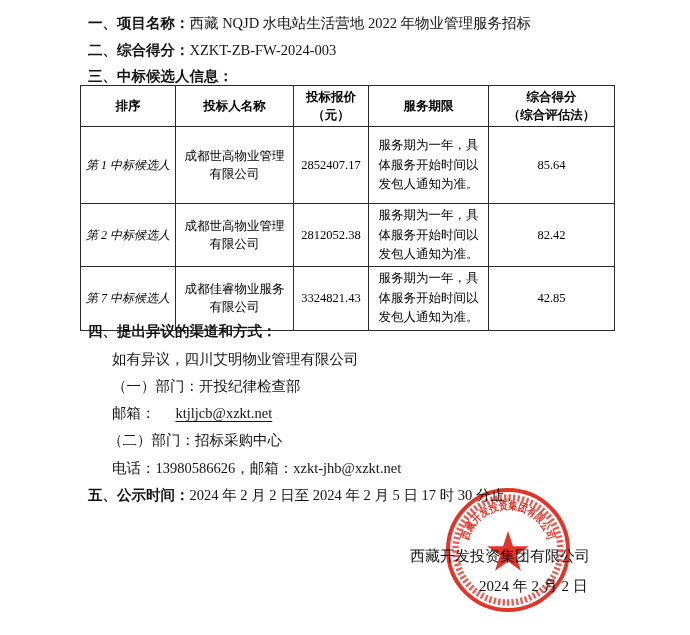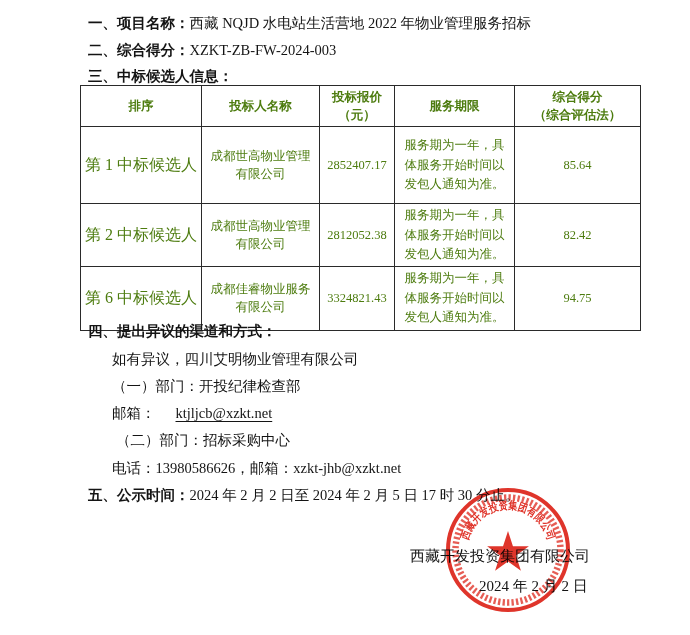--- a/index.html
+++ b/index.html
@@ -6,28 +6,28 @@
   body{
     width:690px;height:635px;position:relative;background:#ffffff;
     font-family:"Liberation Serif","DejaVu Serif",serif;color:#141414;
     overflow:hidden;
   }
   .line{position:absolute;font-size:14.5px;white-space:nowrap;line-height:1.25;}
   .bold{font-weight:bold;}
   .u{text-decoration:underline;text-underline-offset:3px;padding-left:20px;}
   table.candidates{
     position:absolute;top:85px;left:80px;border-collapse:collapse;
-    table-layout:fixed;font-size:12.5px;color:#4d7c0f;
+    table-layout:fixed;font-size:12.5px;color:#000000;
   }
   table.candidates th,table.candidates td{
     border:1px solid #2a2a2a;text-align:center;vertical-align:middle;
     padding:2px 4px;overflow:hidden;
   }
   table.candidates th{font-weight:bold;white-space:pre-line;line-height:1.45;}
-  td.rank{white-space:nowrap;font-size:16px;padding:2px 1px;}
+  td.rank{white-space:nowrap;font-size:12px;padding:2px 1px;font-style:italic;}
   td.bidder{padding:2px 6px;line-height:1.5;}
   td.period{text-align:left;padding:2px 8px;line-height:1.55;}
   .signature-company{position:absolute;top:547px;left:410px;font-size:15px;white-space:nowrap;}
   .signature-date{position:absolute;top:577px;left:479px;font-size:15px;white-space:nowrap;}
   .seal{
     position:absolute;left:443px;top:485px;width:130px;height:130px;
     mix-blend-mode:multiply;opacity:.92;pointer-events:none;
   }
 </style>
 </head>
@@ -73,46 +73,46 @@
       <td>85.64</td>
     </tr>
     <tr style="height:56px">
       <td class="rank">第 2 中标候选人</td>
       <td class="bidder">成都世高物业管理有限公司</td>
       <td>2812052.38</td>
       <td class="period">服务期为一年，具体服务开始时间以发包人通知为准。</td>
       <td>82.42</td>
     </tr>
     <tr style="height:55px">
-      <td class="rank">第 6 中标候选人</td>
+      <td class="rank">第 7 中标候选人</td>
       <td class="bidder">成都佳睿物业服务有限公司</td>
       <td>3324821.43</td>
       <td class="period">服务期为一年，具体服务开始时间以发包人通知为准。</td>
-      <td>94.75</td>
+      <td>42.85</td>
     </tr>
   </tbody>
 </table>
 
 <div class="line" style="top:322px;left:88px">
   <span class="bold">四、</span><span class="bold">提出异议的渠道和方式：</span>
 </div>
 
 <div class="line" style="top:350px;left:112px">
   <span>如有异议，四川艾明物业管理有限公司</span>
 </div>
 
 <div class="line" style="top:377px;left:112px">
   <span>（一）部门：</span><span>开投纪律检查部</span>
 </div>
 
 <div class="line" style="top:404px;left:112px">
   <span>邮箱：</span><span class="u">ktjljcb@xzkt.net</span>
 </div>
 
-<div class="line" style="top:431px;left:116px">
+<div class="line" style="top:431px;left:108px">
   <span>（二）部门：</span><span>招标采购中心</span>
 </div>
 
 <div class="line" style="top:459px;left:112px">
   <span>电话：</span><span>13980586626</span><span>，邮箱：</span><span>xzkt-jhb@xzkt.net</span>
 </div>
 
 <div class="line" style="top:486px;left:88px">
   <span class="bold">五、</span><span class="bold">公示时间：</span><span>2024 年 2 月 2 日至 2024 年 2 月 5 日 17 时 30 分止。</span>
 </div>

